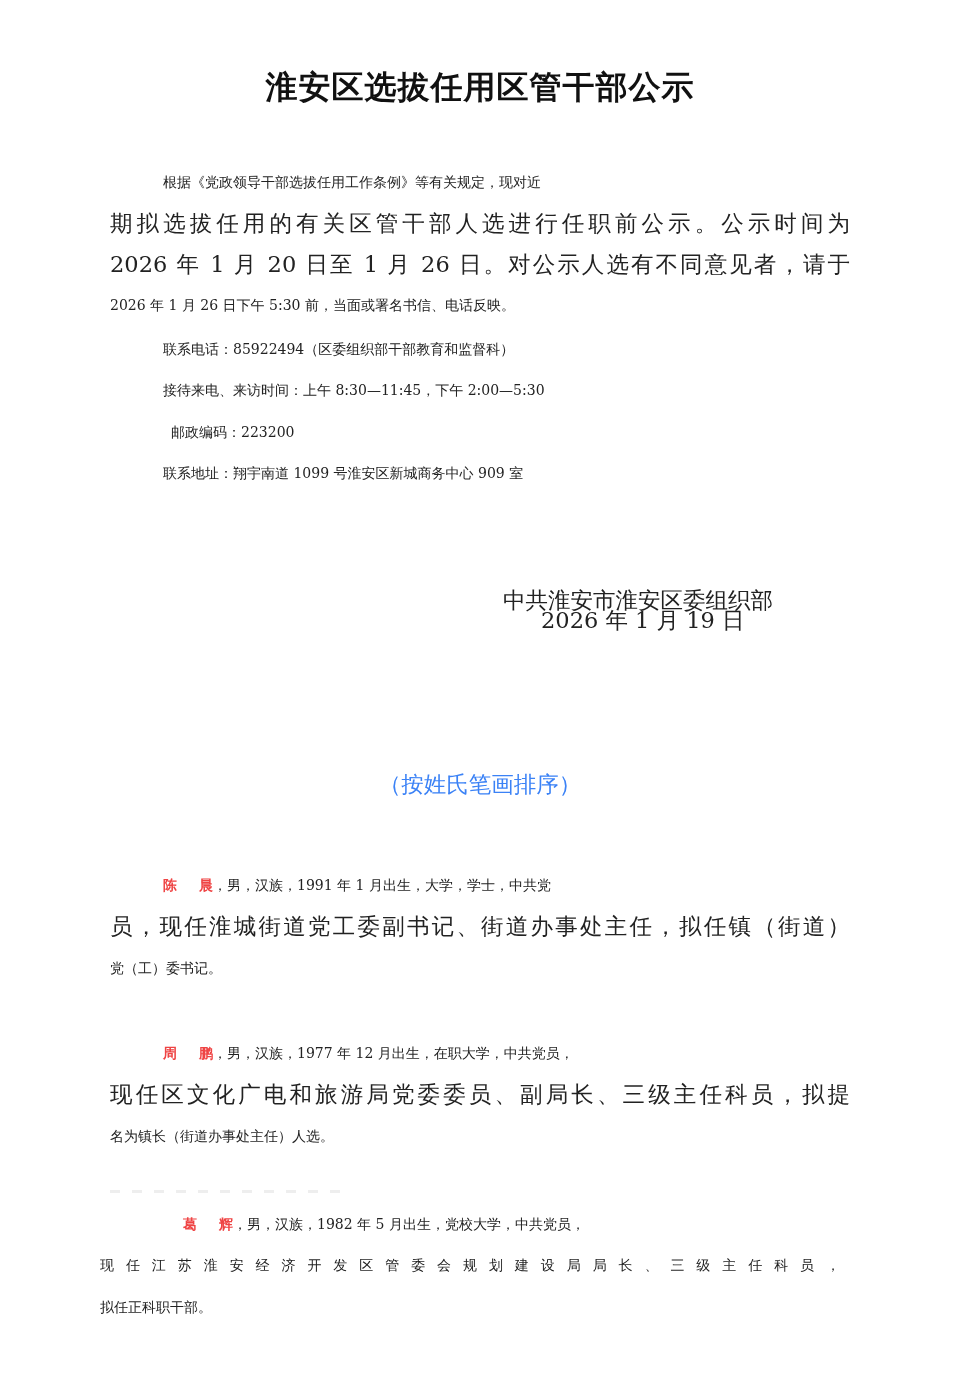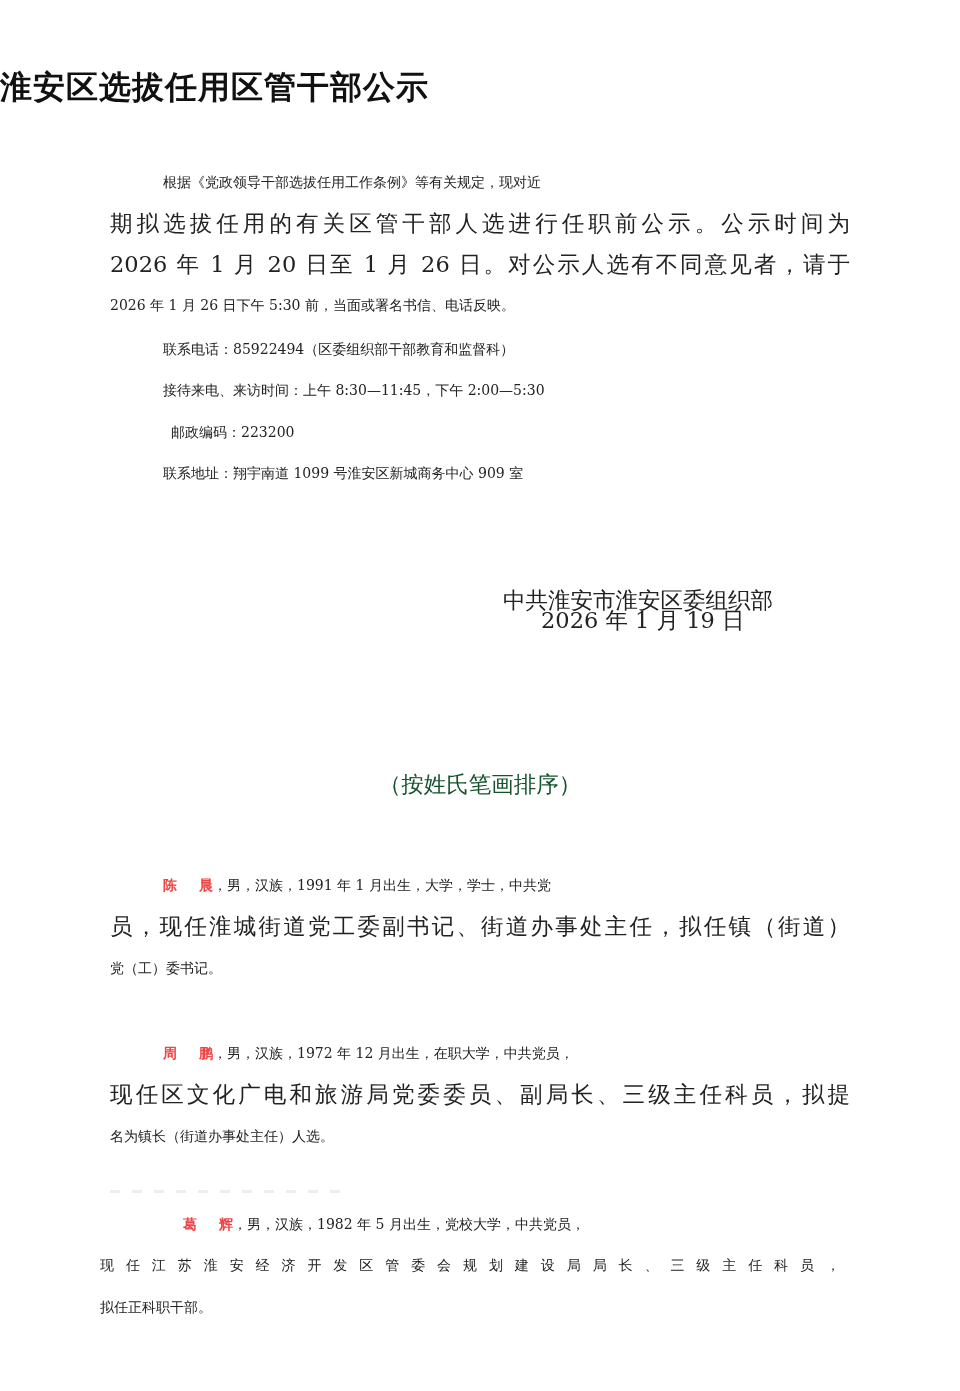--- a/index.html
+++ b/index.html
@@ -13,20 +13,21 @@
       position: relative;
       overflow: hidden;
       color: #1a1a1a;
       font-family: "DejaVu Serif", "Liberation Serif", serif;
     }
     .page-title {
       position: absolute;
       left: 0;
       width: 960px;
       top: 66px;
+      text-align: center;
       font-size: 32px;
       font-weight: bold;
       letter-spacing: 1px;
       color: #111;
     }
     .line {
       position: absolute;
       font-size: 14px;
       line-height: 32px;
       white-space: nowrap;
@@ -50,21 +51,21 @@
       white-space: nowrap;
       color: #222;
     }
     .sort-note {
       position: absolute;
       left: 0;
       width: 960px;
       text-align: center;
       font-size: 22.5px;
       line-height: 32px;
-      color: #14532d;
+      color: #3b82f6;
     }
     .name {
       font-weight: bold;
       color: #ef4444;
     }
     .name-gap {
       display: inline-block;
       width: 22px;
     }
     .faint-mark {
@@ -107,21 +108,21 @@
   <section>
     <div class="line" style="left:163px; top:869px;">
       <span class="name"><span>陈</span><span class="name-gap"></span><span>晨</span></span><span>，男，汉族，1991 年 1 月出生，大学，学士，中共党</span>
     </div>
     <div class="justify-line" style="top:910px;">员，现任淮城街道党工委副书记、街道办事处主任，拟任镇（街道）</div>
     <div class="line" style="left:110px; top:952px;">党（工）委书记。</div>
   </section>
 
   <section>
     <div class="line" style="left:163px; top:1037px;">
-      <span class="name"><span>周</span><span class="name-gap"></span><span>鹏</span></span><span>，男，汉族，1972 年 12 月出生，在职大学，中共党员，</span>
+      <span class="name"><span>周</span><span class="name-gap"></span><span>鹏</span></span><span>，男，汉族，1977 年 12 月出生，在职大学，中共党员，</span>
     </div>
     <div class="justify-line" style="top:1078px;">现任区文化广电和旅游局党委委员、副局长、三级主任科员，拟提</div>
     <div class="line" style="left:110px; top:1120px;">名为镇长（街道办事处主任）人选。</div>
   </section>
 
   <div class="faint-mark"></div>
 
   <section>
     <div class="line" style="left:153px; top:1208px;margin-left:30px;">
       <span class="name"><span>葛</span><span class="name-gap"></span><span>辉</span></span><span>，男，汉族，1982 年 5 月出生，党校大学，中共党员，</span>

